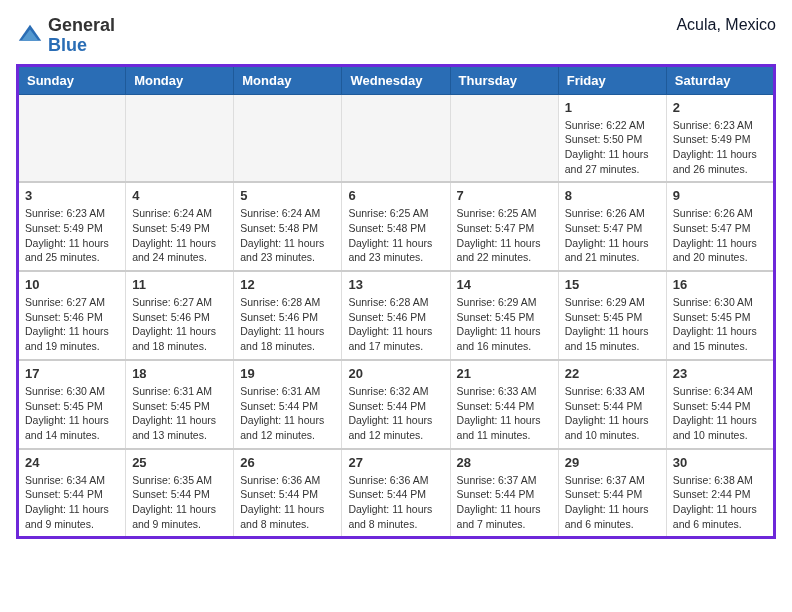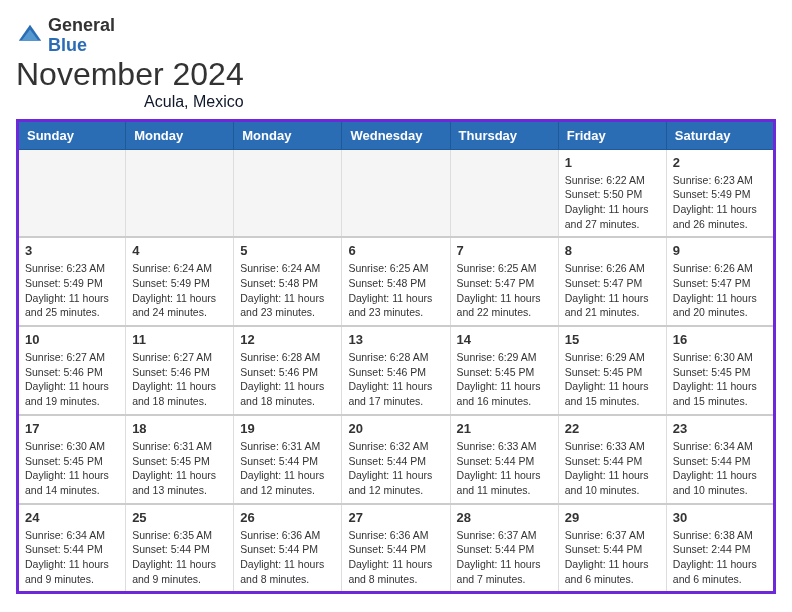--- a/index.html
+++ b/index.html
@@ -8,21 +8,20 @@
       background: #fff;
       width: 792px;
       min-height: 612px;
       padding: 16px;
     }
     .header {
       display: flex;
       justify-content: space-between;
       align-items: flex-start;
       margin-bottom: 8px;
-      flex-direction: column;
     }
     .logo {
       display: flex;
       align-items: center;
       gap: 4px;
     }
     .logo-text {
       font-size: 18px;
       font-weight: bold;
       line-height: 1.1;
@@ -95,21 +94,20 @@
     <svg class="logo-icon" viewBox="0 0 30 30">
       <polygon points="15,3 27,20 3,20" fill="#2a6db5"></polygon>
       <polygon points="15,8 24,20 6,20" fill="#5599d0"></polygon>
     </svg>
     <div class="logo-text">
       <div class="general">General</div>
       <div class="blue">Blue</div>
     </div>
   </div>
   <div class="title-block">
-    <div class="month-title">November 2024</div>
     <div class="location">Acula, Mexico</div>
   </div>
 </div>
 
 <table class="calendar">
   <thead>
     <tr>
     <th>Sunday</th>
         <th>Monday</th>
         <th>Monday</th>

